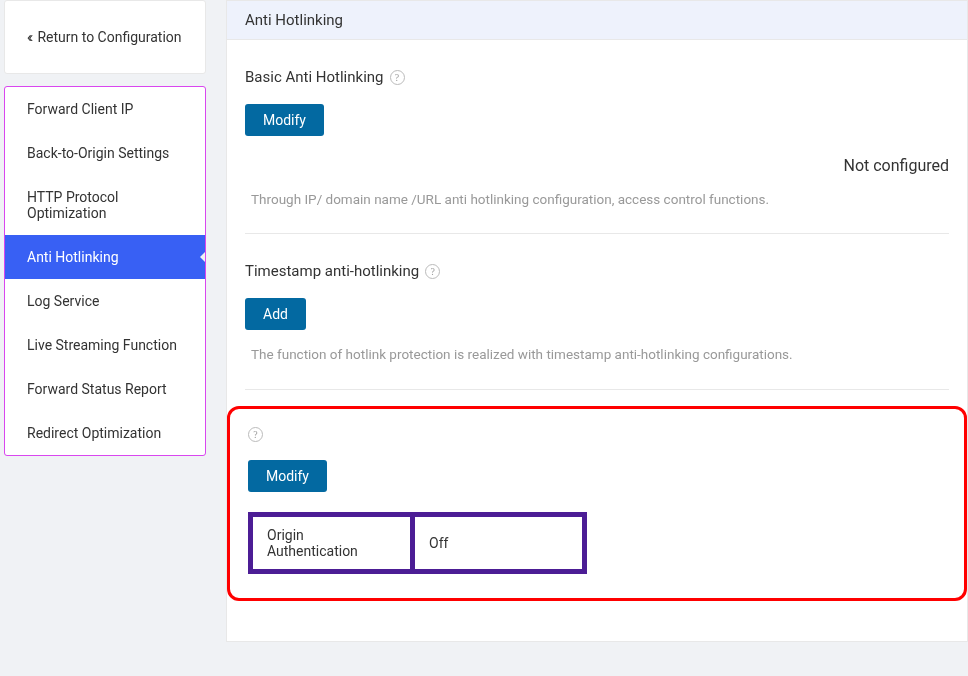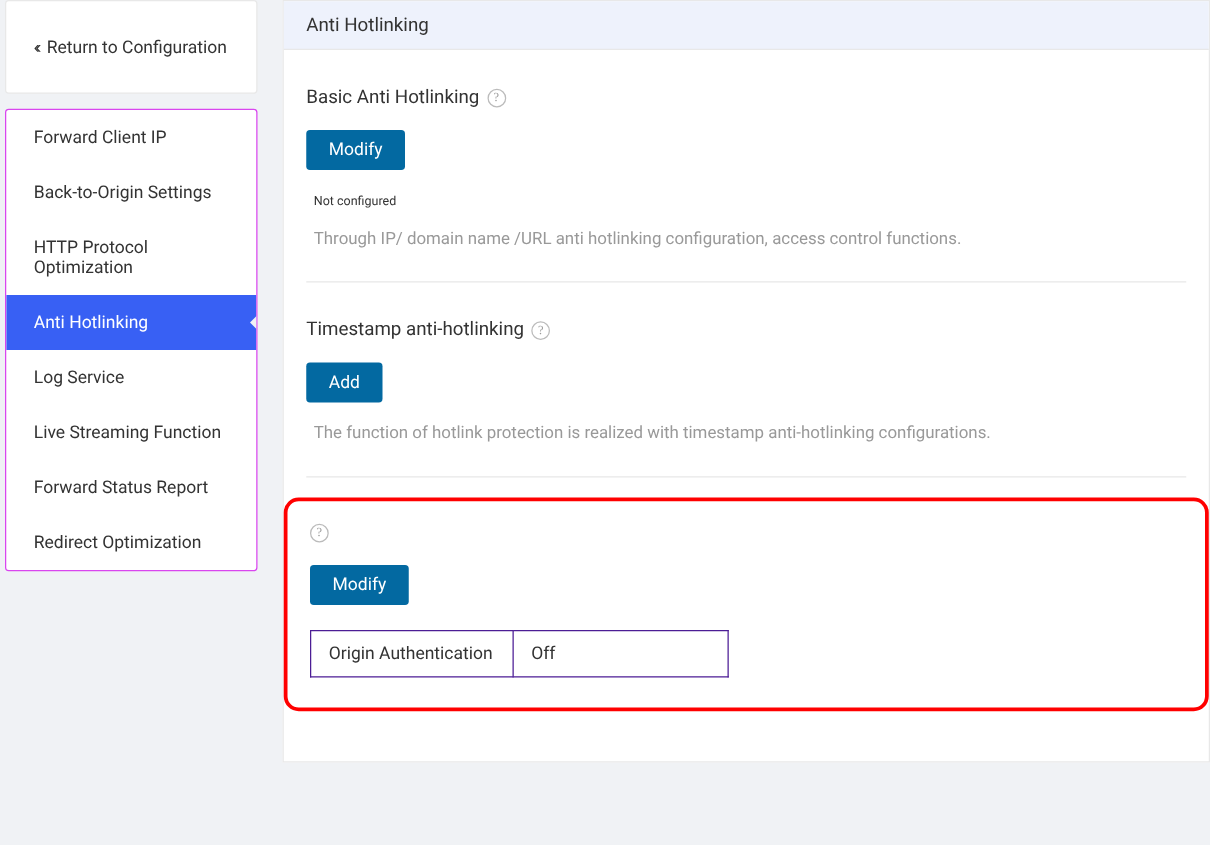--- a/index.html
+++ b/index.html
@@ -87,21 +87,21 @@
       padding: 0 18px 40px 18px;
     }
     .section {
       padding-top: 28px;
     }
     .section-title {
       font-size: 15px;
       color: #333;
       margin-bottom: 18px;
       display: flex;
-      align-items: flex-end;
+      align-items: center;
       gap: 6px;
     }
     .help-icon {
       display: inline-flex;
       align-items: center;
       justify-content: center;
       width: 15px;
       height: 15px;
       border: 1px solid #bbb;
       border-radius: 50%;
@@ -119,41 +119,42 @@
       border: none;
       font-family: inherit;
     }
     .btn-primary {
       background: #0369a1;
       color: #fff;
     }
     .status-text {
       margin-top: 20px;
       margin-left: 6px;
-      font-size: 10px;
-      color: #333;
+      font-size: 16px;
+      color: #333;
+      text-align: right;
     }
     .description {
       margin-top: 14px;
       margin-left: 6px;
       font-size: 13.5px;
       color: #999;
       line-height: 1.5;
     }
     .divider {
       border: none;
       border-top: 1px solid #e8e8e8;
       margin-top: 24px;
     }
     .config-table {
       margin-top: 20px;
       border-collapse: collapse;
     }
     .config-table td {
-      border: 1px solid #4c1d95;
+      border: 5px solid #4c1d95;
       padding: 10px 14px;
       font-size: 14px;
     }
     .config-table td:first-child {
       width: 162px;
       color: #333;
     }
     .config-table td:last-child {
       width: 172px;
       color: #333;

